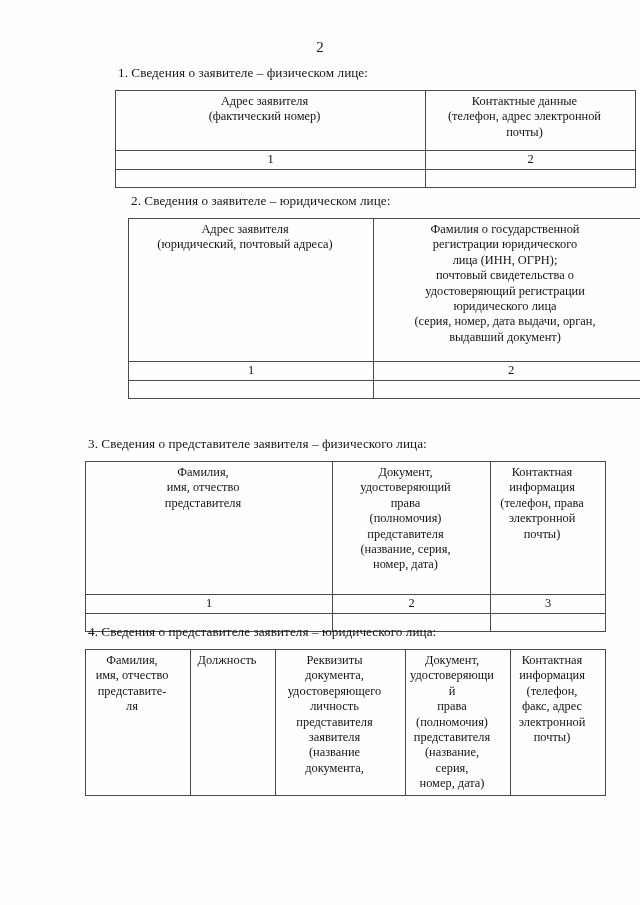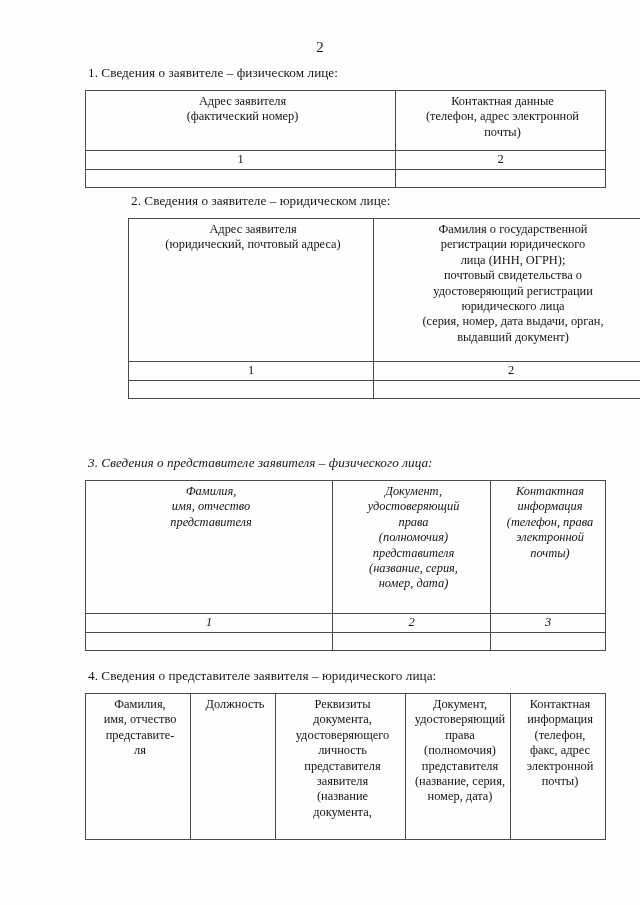--- a/index.html
+++ b/index.html
@@ -58,21 +58,21 @@
     table-layout: fixed;
     width: 520px;
     font-size: 12.4px;
     line-height: 15.4px;
     color: #141414;
   }
   table.doc-table td {
     border: 1px solid #4a4a4a;
     text-align: center;
     vertical-align: top;
-    padding: 3px 0 2px 4px;
+    padding: 3px 16px 2px 4px;
     word-wrap: break-word;
     hyphens: none;
   }
   table.doc-table td.num-cell {
     vertical-align: middle;
     padding: 1px 4px 2px 4px;
   }
   table.doc-table td.blank-cell {
     padding: 0;
   }
@@ -102,24 +102,24 @@
 
   
   #table-4 col.c1 { width: 105px; }
   #table-4 col.c2 { width: 85px; }
   #table-4 col.c3 { width: 130px; }
   #table-4 col.c4 { width: 105px; }
   #table-4 col.c5 { width: 95px; }
   #table-4 tr.head-row td { height: 140px; }
 
   
-  #section-1 { top: 64px; }
+  #section-1 { top: 64px; margin-left: 30px; }
   #section-2 { top: 192px; margin-left: 43px; }
-  #section-3 { top: 454px; font-style: italic; }
-  #section-4 { top: 667px; }
+  #section-3 { top: 435px; }
+  #section-4 { top: 623px; }
 
   .table-clip {
     overflow: hidden;
   }
 </style>
 </head>
 <body>
 
 <div class="page">
 
@@ -132,21 +132,21 @@
           <col class="c1">
           <col class="c2">
         </colgroup>
       <tbody>
         <tr class="head-row">
           <td>
             <span class="cell-line">Адрес заявителя</span>
             <span class="cell-line">(фактический номер)</span>
           </td>
           <td>
-            <span class="cell-line">Контактная данные</span>
+            <span class="cell-line">Контактные данные</span>
             <span class="cell-line">(телефон, адрес электронной</span>
             <span class="cell-line">почты)</span>
           </td>
         </tr>
         <tr class="num-row">
           <td class="num-cell">1</td>
           <td class="num-cell">2</td>
         </tr>
         <tr class="blank-row">
           <td class="blank-cell"></td>

